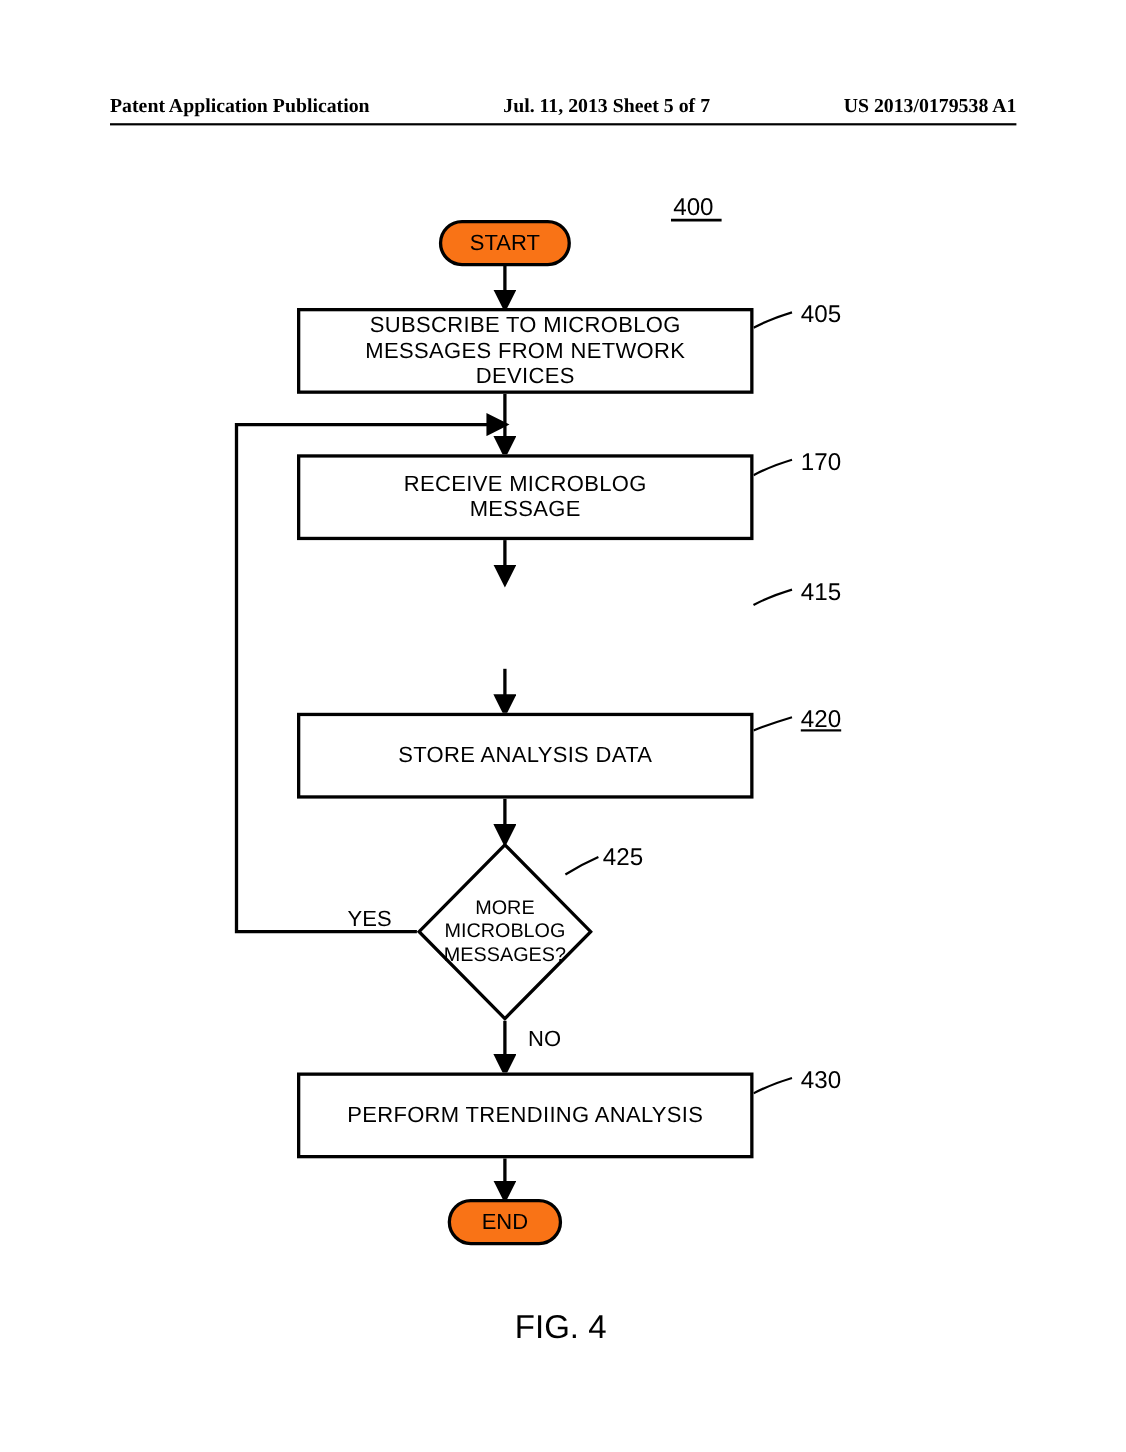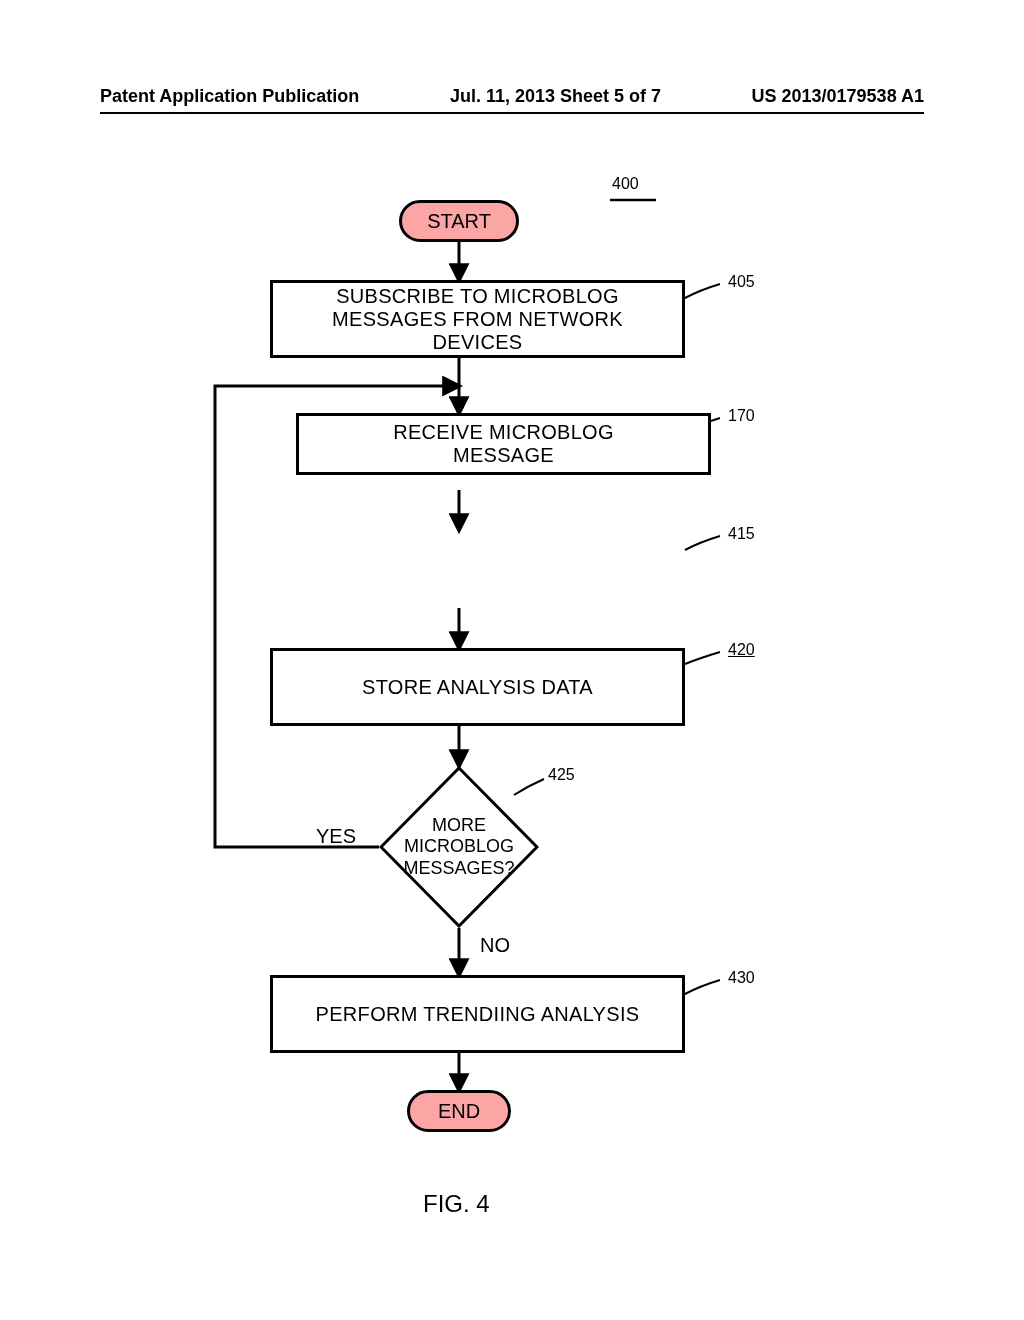--- a/index.html
+++ b/index.html
@@ -17,20 +17,21 @@
   }
   .header {
     position: absolute;
     top: 86px;
     left: 100px;
     right: 100px;
     display: flex;
     justify-content: space-between;
     font-size: 18px;
     font-weight: bold;
+    font-family: Liberation Serif, serif;
   }
   .header span { white-space: nowrap; }
   .header-rule {
     position: absolute;
     top: 112px;
     left: 100px;
     right: 100px;
     height: 0;
     border-top: 2px solid #000;
   }
@@ -56,33 +57,34 @@
   }
   .terminator {
     position: absolute;
     border: 3px solid #000;
     border-radius: 999px;
     box-sizing: border-box;
     display: flex;
     align-items: center;
     justify-content: center;
     font-size: 20px;
-    background: #fca5a5;
+    background: #f97316;
   }
   .label {
     position: absolute;
     font-size: 20px;
   }
   .ref {
     position: absolute;
-    font-size: 16px;
+    font-size: 22px;
   }
   .fig {
     position: absolute;
-    font-size: 24px;
+    font-size: 30px;
+    margin-left: 45px;
   }
   svg.connector {
     position: absolute;
     left: 0;
     top: 0;
     width: 1024px;
     height: 1320px;
     overflow: visible;
   }
   .diamond {
@@ -154,21 +156,21 @@
 
     <div class="terminator" style="left:399px; top:200px; width:120px; height:42px;">
       <span>START</span>
     </div>
 
     <div class="box" style="left:270px; top:280px; width:415px; height:78px; padding:4px 18px;">
       <span>SUBSCRIBE TO MICROBLOG MESSAGES FROM NETWORK DEVICES</span>
     </div>
     <div class="ref" style="left:728px; top:273px;">405</div>
 
-    <div class="box" style="left:270px; top:413px; width:415px; height:62px; padding:0 60px;margin-left:26px;">
+    <div class="box" style="left:270px; top:413px; width:415px; height:78px; padding:0 60px;">
       <span>RECEIVE MICROBLOG MESSAGE</span>
     </div>
     <div class="ref" style="left:728px; top:407px;">170</div>
 
     <div class="ref" style="left:728px; top:525px;">415</div>
 
     <div class="box" style="left:270px; top:648px; width:415px; height:78px; padding:0 36px;">
       <span>STORE ANALYSIS DATA</span>
     </div>
     <div class="ref" style="left:728px; top:641px;text-decoration:underline;">420</div>

